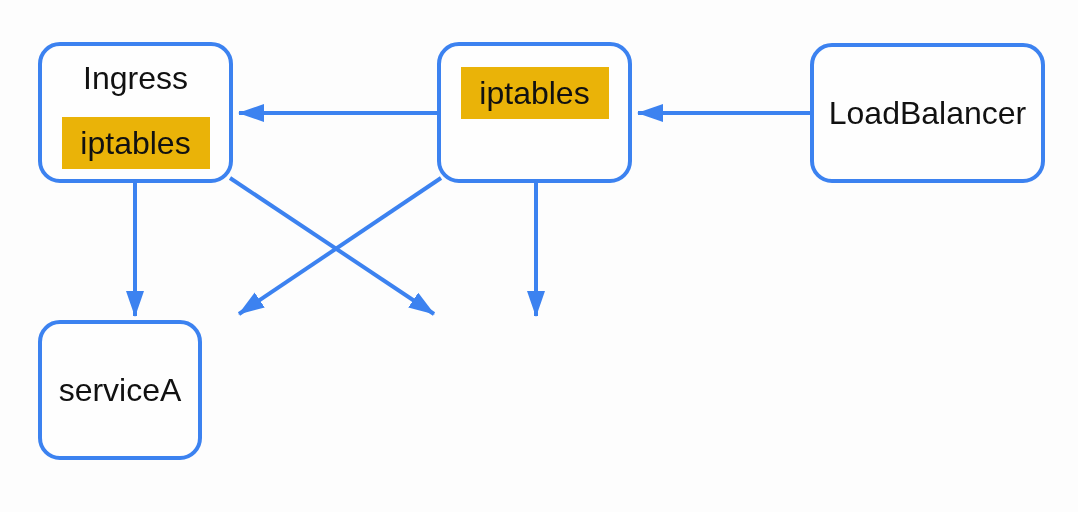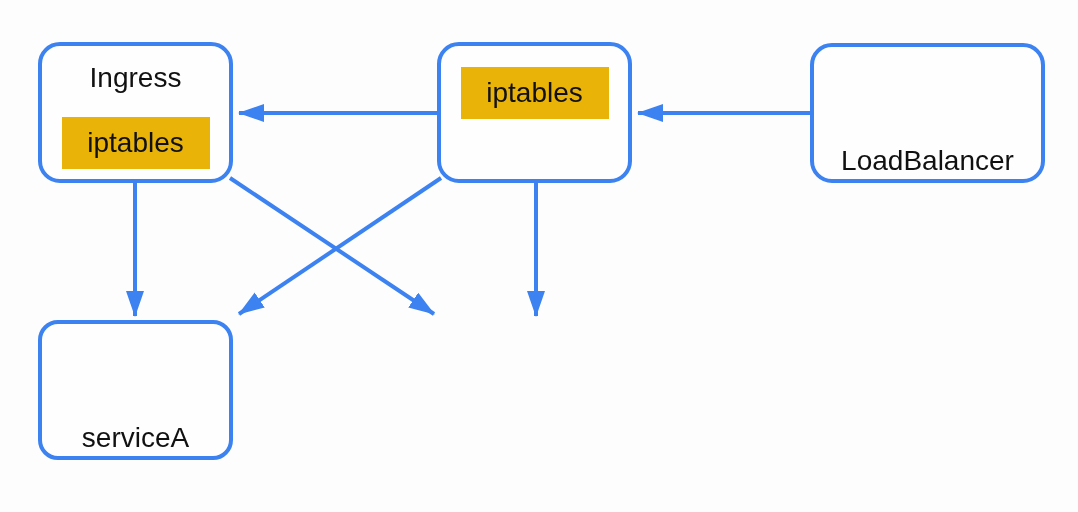--- a/index.html
+++ b/index.html
@@ -30,27 +30,27 @@
   .edges .head {
     fill: #3c82f0;
   }
   .node {
     position: absolute;
     box-sizing: border-box;
     background: #fefefe;
     border: 4px solid #3c82f0;
     border-radius: 22px;
     color: #111111;
-    font-size: 28px;
+    font-size: 32px;
     display: flex;
     flex-direction: column;
     align-items: center;
   }
   .node.center-label {
-    justify-content: flex-end;
+    justify-content: center;
   }
   .node-label {
     line-height: 36px;
     margin-top: 14px;
     white-space: nowrap;
   }
   .node.center-label .node-label {
     margin-top: 0;
   }
   .node-badge {
@@ -95,18 +95,18 @@
   </div>
 
   <div class="node" style="left:437px; top:42px; width:195px; height:141px;">
     <div class="node-badge">iptables</div>
   </div>
 
   <div class="node center-label" style="left:810px; top:43px; width:235px; height:140px;">
     <div class="node-label">LoadBalancer</div>
   </div>
 
-  <div class="node center-label" style="left:38px; top:320px; width:195px; height:140px;border-radius:20px;">
+  <div class="node center-label" style="left:38px; top:320px; width:164px; height:140px;">
     <div class="node-label">serviceA</div>
   </div>
 
 
 </div>
 
 </body></html>

